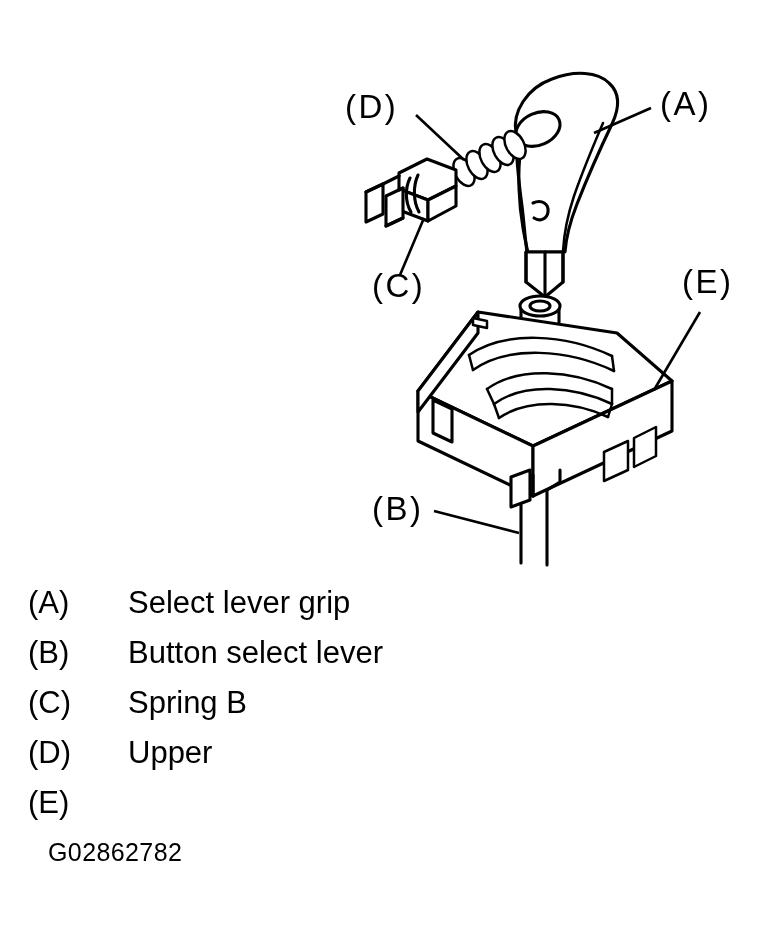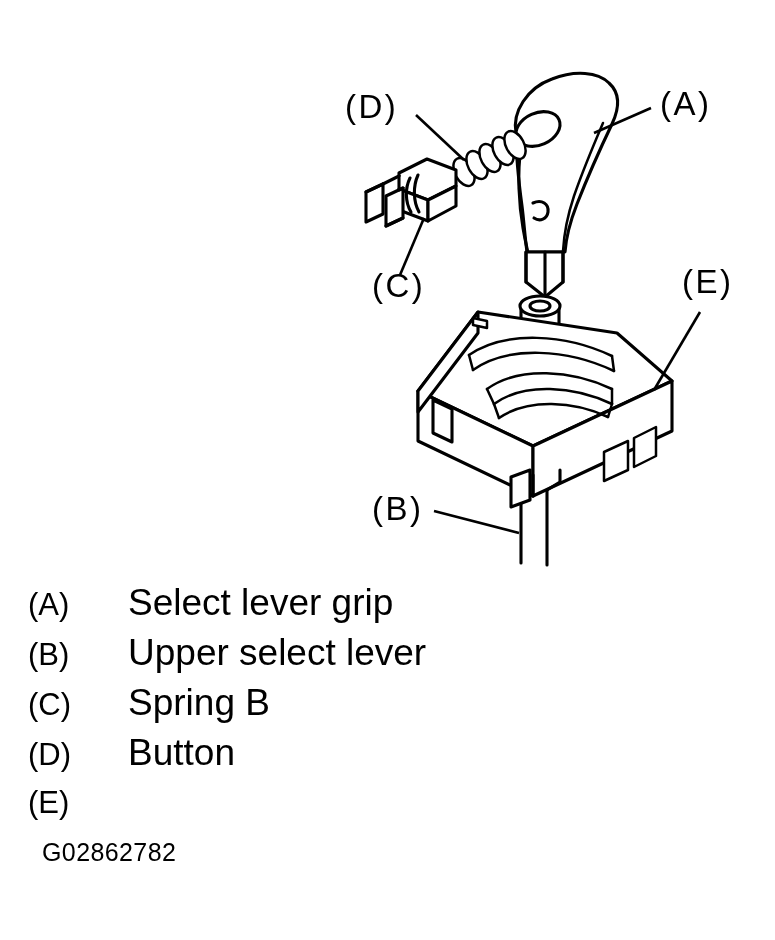--- a/index.html
+++ b/index.html
@@ -83,27 +83,27 @@
     height: 50px;
   }
   .legend-key {
     width: 100px;
     flex: 0 0 100px;
     font-size: 31px;
     line-height: 50px;
     white-space: nowrap;
   }
   .legend-desc {
-    font-size: 37px;
+    font-size: 31px;
     line-height: 50px;
     white-space: nowrap;
   }
   .figure-code {
     position: absolute;
-    left: 42px;
+    left: 48px;
     top: 838px;
     font-size: 25px;
     letter-spacing: 0.4px;
     white-space: nowrap;
   }
 </style>
 </head>
 <body>
 
 <div id="diagram-root">
@@ -277,29 +277,29 @@
     </g>
   </svg>
 
   <div class="legend-block">
     <div class="legend-row">
       <span class="legend-key">(A)</span>
       <span class="legend-desc">Select lever grip</span>
     </div>
     <div class="legend-row">
       <span class="legend-key">(B)</span>
-      <span class="legend-desc">Upper select lever</span>
+      <span class="legend-desc">Button select lever</span>
     </div>
     <div class="legend-row">
       <span class="legend-key">(C)</span>
       <span class="legend-desc">Spring B</span>
     </div>
     <div class="legend-row">
       <span class="legend-key">(D)</span>
-      <span class="legend-desc">Button</span>
+      <span class="legend-desc">Upper</span>
     </div>
     <div class="legend-row">
       <span class="legend-key">(E)</span>
     </div>
   </div>
 
   <div class="figure-code">G02862782</div>
 
 </div>
 

